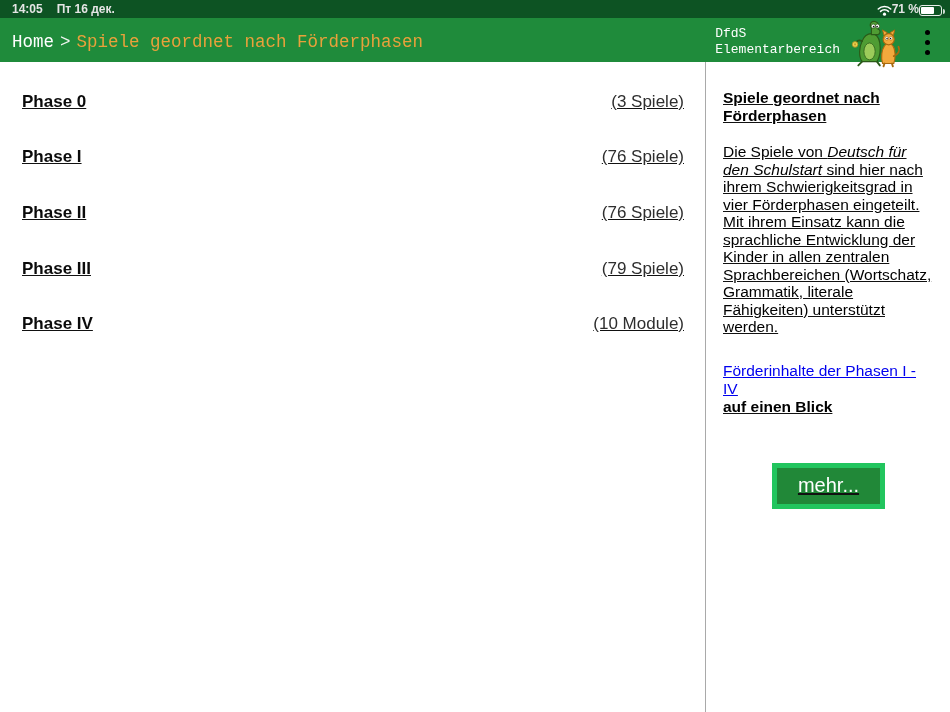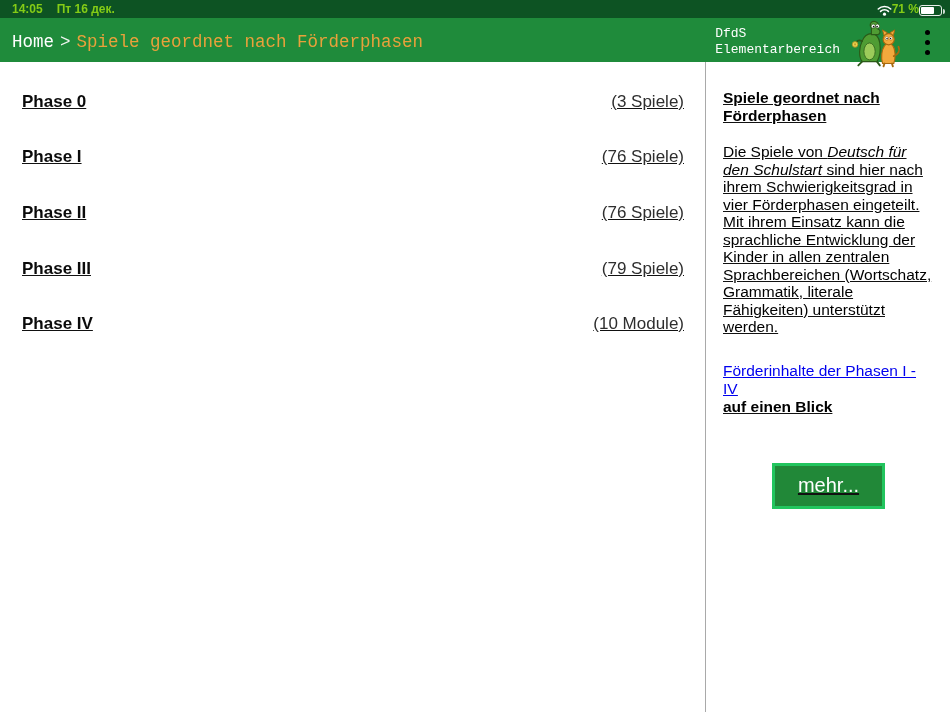--- a/index.html
+++ b/index.html
@@ -8,21 +8,21 @@
     font-family: "Liberation Sans", "DejaVu Sans", sans-serif;
     background: #ffffff;
     color: #111;
   }
   .screen { width: 950px; height: 712px; display: flex; flex-direction: column; }
 
   
   .status-bar {
     height: 18px;
     background: #0d5323;
-    color: #84cc16;
+    color: #e5e5e5;
     font-size: 12px;
     font-weight: 600;
     display: flex;
     align-items: center;
     justify-content: space-between;
     padding: 0 8px 0 12px;
     flex: 0 0 auto;
   }
   .status-left { display: flex; gap: 14px; align-items: center; }
   .status-right { display: flex; align-items: flex-end; }
@@ -91,21 +91,21 @@
   .side-heading { font-size: 15.5px; font-weight: 700; line-height: 18px; color: #000; }
   .side-paragraph { margin-top: 18px; font-size: 15.5px; line-height: 17.5px; color: #000; }
   .side-paragraph .ital { font-style: italic; }
   .side-linkblock { margin-top: 26px; font-size: 15.5px; line-height: 18px; }
   .side-link { color: #0000ee; text-decoration: underline; cursor: pointer; }
   .side-link-suffix { font-weight: 700; color: #000; }
   .mehr-wrap { margin-top: 47px; display: flex; justify-content: center; }
   .mehr-button {
     width: 113px; height: 46px;
     background: #218838;
-    border: 3px solid #22c55e;
+    border: 5px solid #22c55e;
     color: #ffffff;
     font-family: "Liberation Sans", "DejaVu Sans", sans-serif;
     font-size: 20px;
     cursor: pointer;
     display: flex; align-items: center; justify-content: center;
   }
 </style>
 </head>
 <body>
 

